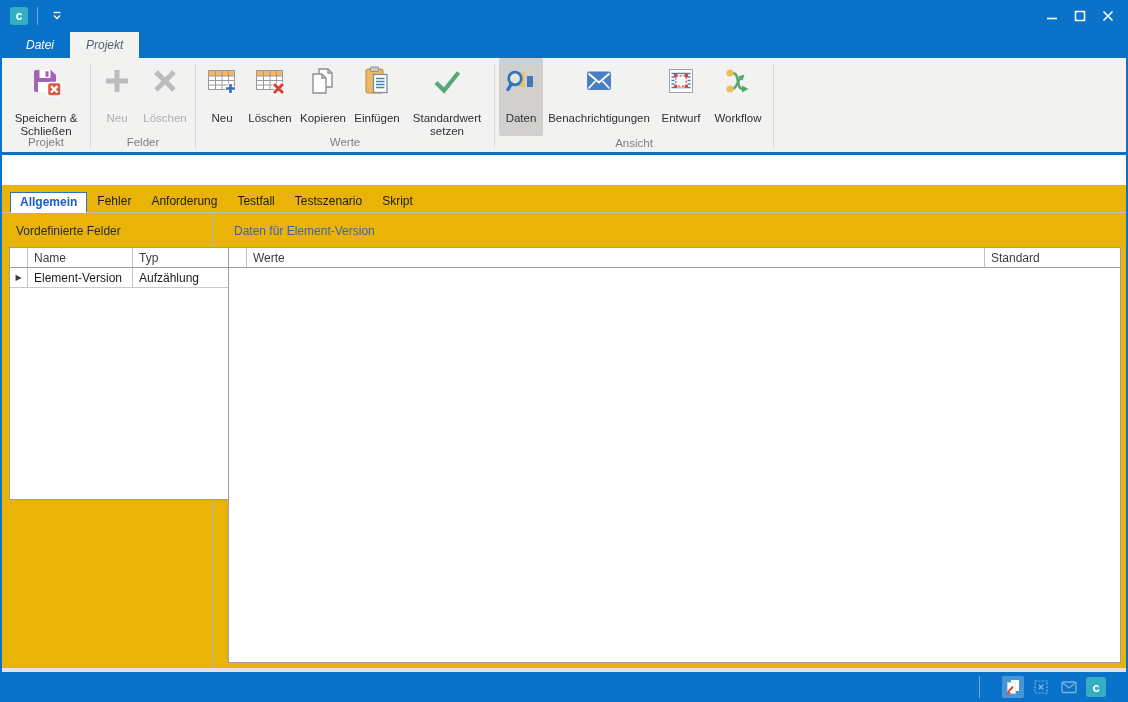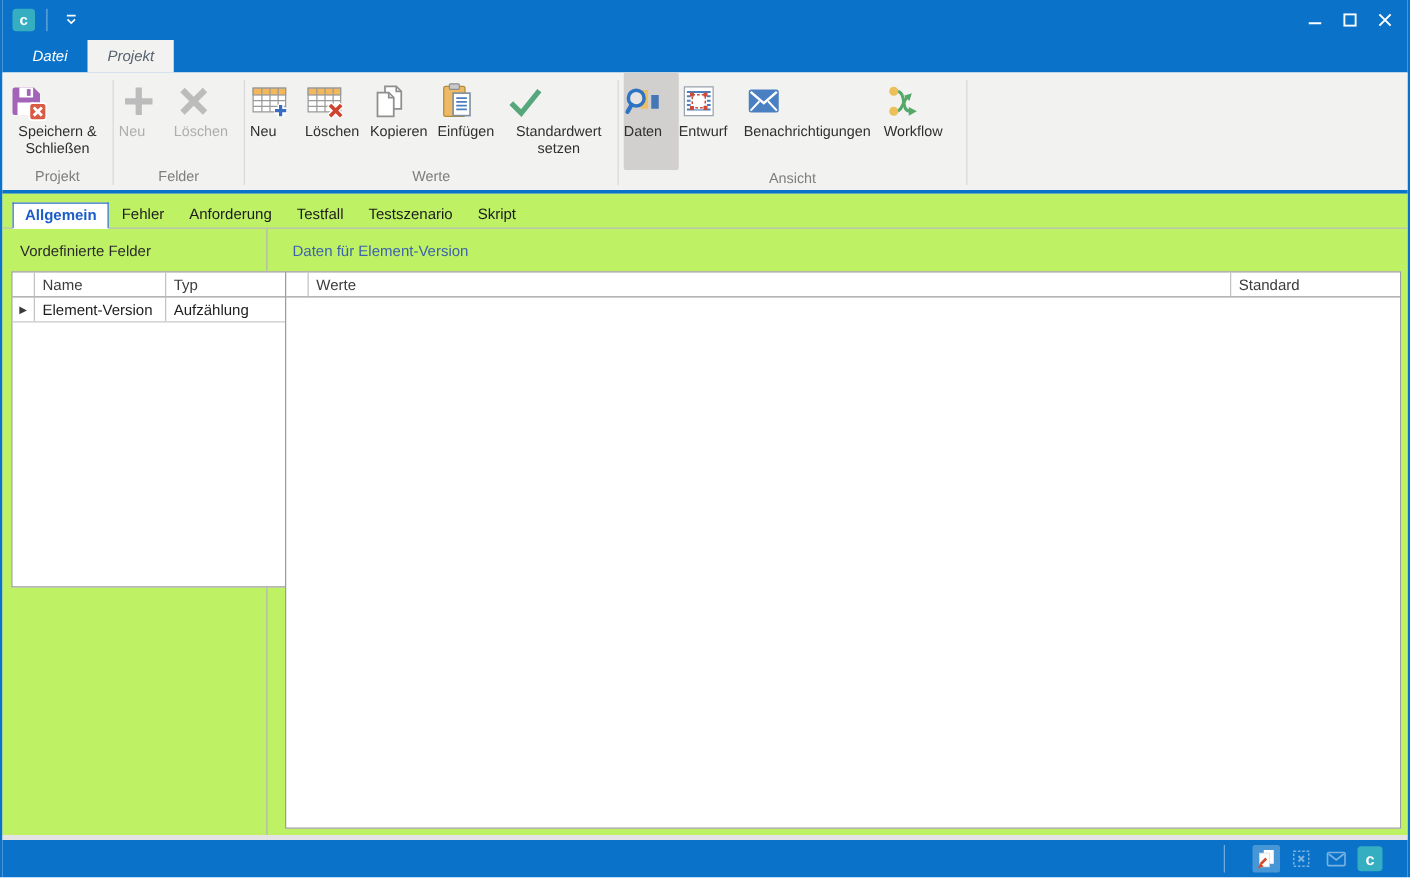--- a/index.html
+++ b/index.html
@@ -28,34 +28,34 @@
 
   
   .ribbon { height:94px; background:#f2f2f1; display:flex; align-items:stretch;
     padding:2px 0 0 2px; flex:0 0 auto; }
   .accent-line { height:3px; background:#0a73c9; flex:0 0 auto; }
   .rgroup { display:flex; flex-direction:column; padding:0 2px; }
   .rgroup-content { flex:1; display:flex; align-items:flex-start; }
   .rgroup-label { text-align:center; color:#7e7e7e; font-size:11.5px; height:17px;
     line-height:15px; }
   .rsep { width:1px; background:#d9d9d9; margin:4px 2px 4px 2px; }
-  .bigbtn { display:flex; flex-direction:column; align-items:flex-start; padding-top:5px;
-    height:74px; border-radius:2px; }
+  .bigbtn { display:flex; flex-direction:column; align-items:center; padding-top:5px;
+    height:74px; border-radius:2px;gap:12px; }
   .bigbtn .i32 { width:32px; height:32px; margin-bottom:3px; flex:0 0 auto; }
   .blabel { font-size:11.5px; line-height:13px; text-align:center; color:#2f2f2f; }
   .bigbtn.selected { background:#d2d0ce; height:78px; margin-top:-2px; padding-top:7px; }
   .bigbtn.disabled .blabel { color:#aeaeae; }
   .smallcol { display:flex; flex-direction:column; padding-top:4px; }
   .smallbtn { display:flex; align-items:center; gap:5px; padding:3px 6px; height:24px; }
   .smallbtn .i16 { width:16px; height:16px; flex:0 0 auto; }
   .smallbtn .slabel { font-size:11.5px; color:#2f2f2f; white-space:nowrap; }
 
   
-  .content { flex:1 1 auto; background:#bef264; display:flex; flex-direction:column;
-    min-height:0; }
+  .content { flex:1 1 auto; background:#eab308; display:flex; flex-direction:column;
+    min-height:0;margin-top:30px; }
   .doctabs { height:28px; padding:7px 0 0 8px; display:flex; align-items:flex-end;
     border-bottom:1px solid #bdbdbd; flex:0 0 auto; }
   .dtab { padding:2px 9px 3px 9px; font-size:12px; color:#1c1c1c; border:1px solid transparent; }
   .dtab.selected { color:#1a5cc8; font-weight:bold; background:#fff;
     border:1px solid #2a72c4; border-bottom:1px solid #fff; margin-bottom:-1px; }
   .panels { flex:1 1 auto; display:flex; min-height:0; }
   .left-panel { width:212px; border-right:1px solid #b5b5b5; padding:6px 6px 0 7px;
     flex:0 0 auto; }
   .panel-title { font-size:12px; color:#2b2b2b; margin:5px 0 9px 7px; }
   .panel-title.blue { color:#3f62b0; margin-left:6px; }
@@ -239,44 +239,44 @@
           <span class="i32">
             <svg width="32" height="32" viewBox="0 0 32 32">
               <rect x="13.5" y="7" width="6" height="15" fill="#eec066"></rect>
               <rect x="22" y="11" width="6" height="11" fill="#4377b6"></rect>
               <circle cx="10" cy="13.5" r="6.3" fill="#f5f5f5" fill-opacity=".55" stroke="#2e74c4" stroke-width="2.8"></circle>
               <path d="M6.3 18.8 L3 24.5" stroke="#2e74c4" stroke-width="3.4" stroke-linecap="round"></path>
             </svg>
           </span>
           <span class="blabel">Daten</span>
         </div>
+        <div class="bigbtn" style="width:112px">
+          <span class="i32">
+            <svg width="32" height="32" viewBox="0 0 32 32">
+              <rect x="4" y="6.5" width="24" height="18.5" rx="2" fill="#4a80c2"></rect>
+              <path d="M5.5 8.5 L16 17.5 L26.5 8.5" stroke="#fff" stroke-width="2" fill="none"></path>
+              <path d="M5.5 23.5 L12.5 16 M26.5 23.5 L19.5 16" stroke="#fff" stroke-width="1.6" fill="none"></path>
+            </svg>
+          </span>
+          <span class="blabel">Benachrichtigungen</span>
+        </div>
         <div class="bigbtn" style="width:52px">
           <span class="i32">
             <svg width="32" height="32" viewBox="0 0 32 32">
               <rect x="4.5" y="4.5" width="23" height="23" fill="#fff" stroke="#9aa4ad"></rect>
               <path d="M6.5 8.5 h19 M6.5 12 h19 M6.5 15.5 h19 M6.5 19 h19 M6.5 22.5 h19" stroke="#4a7ebd" stroke-width="1.6"></path>
               <rect x="9.5" y="9.5" width="13" height="13" fill="#fff"></rect>
               <rect x="10.8" y="10.8" width="10.4" height="10.4" fill="none" stroke="#cc4b3c" stroke-width="1.2" stroke-dasharray="2.2 1.6"></rect>
               <rect x="9" y="9" width="3.2" height="3.2" fill="#cc4b3c"></rect>
               <rect x="19.8" y="9" width="3.2" height="3.2" fill="#cc4b3c"></rect>
               <rect x="9" y="19.8" width="3.2" height="3.2" fill="#cc4b3c"></rect>
               <rect x="19.8" y="19.8" width="3.2" height="3.2" fill="#cc4b3c"></rect>
             </svg>
           </span>
           <span class="blabel">Entwurf</span>
-        </div>
-        <div class="bigbtn" style="width:112px">
-          <span class="i32">
-            <svg width="32" height="32" viewBox="0 0 32 32">
-              <rect x="4" y="6.5" width="24" height="18.5" rx="2" fill="#4a80c2"></rect>
-              <path d="M5.5 8.5 L16 17.5 L26.5 8.5" stroke="#fff" stroke-width="2" fill="none"></path>
-              <path d="M5.5 23.5 L12.5 16 M26.5 23.5 L19.5 16" stroke="#fff" stroke-width="1.6" fill="none"></path>
-            </svg>
-          </span>
-          <span class="blabel">Benachrichtigungen</span>
         </div>
         <div class="bigbtn" style="width:62px">
           <span class="i32">
             <svg width="32" height="32" viewBox="0 0 32 32">
               <path d="M10 8 C19 8 13 24 21 24" stroke="#55a868" stroke-width="2.4" fill="none"></path>
               <path d="M20 20.5 L26.5 24 L20 27.5 Z" fill="#55a868"></path>
               <path d="M10 24 C15 24 15 16 19 12.5" stroke="#55a868" stroke-width="2.4" fill="none"></path>
               <path d="M16.2 11.5 L22.5 9.5 L20.5 15.8 Z" fill="#55a868"></path>
               <circle cx="8" cy="8" r="3.6" fill="#ecbf58"></circle>
               <circle cx="8" cy="24" r="3.6" fill="#ecbf58"></circle>

